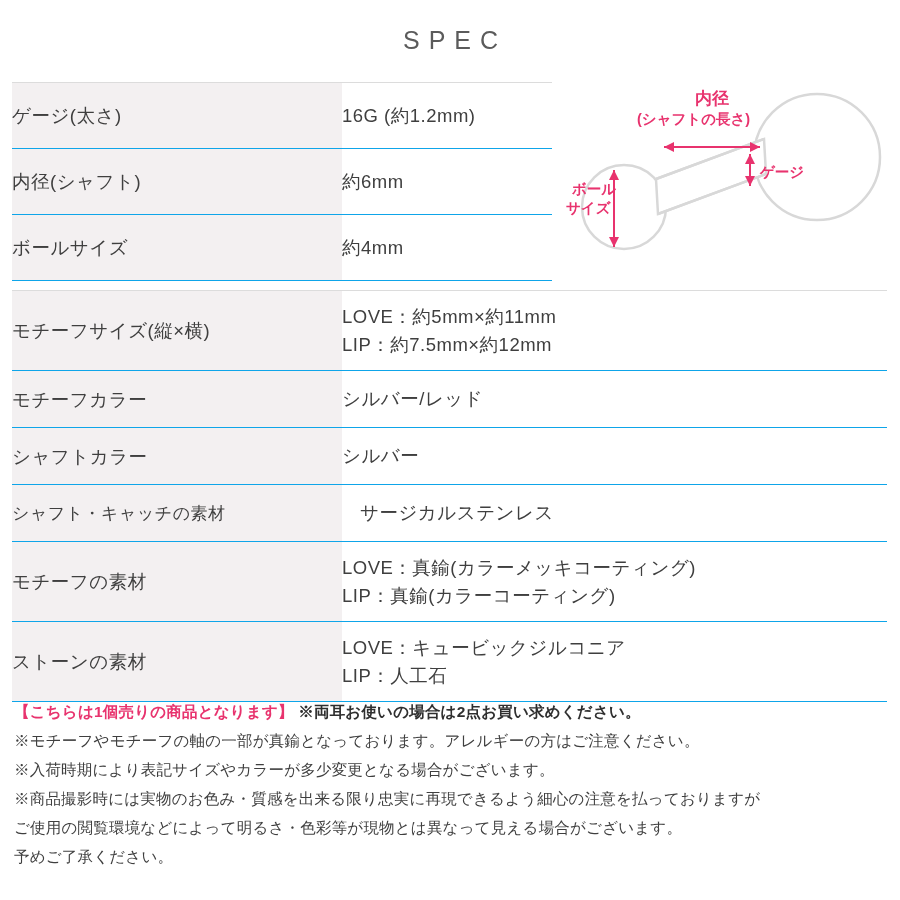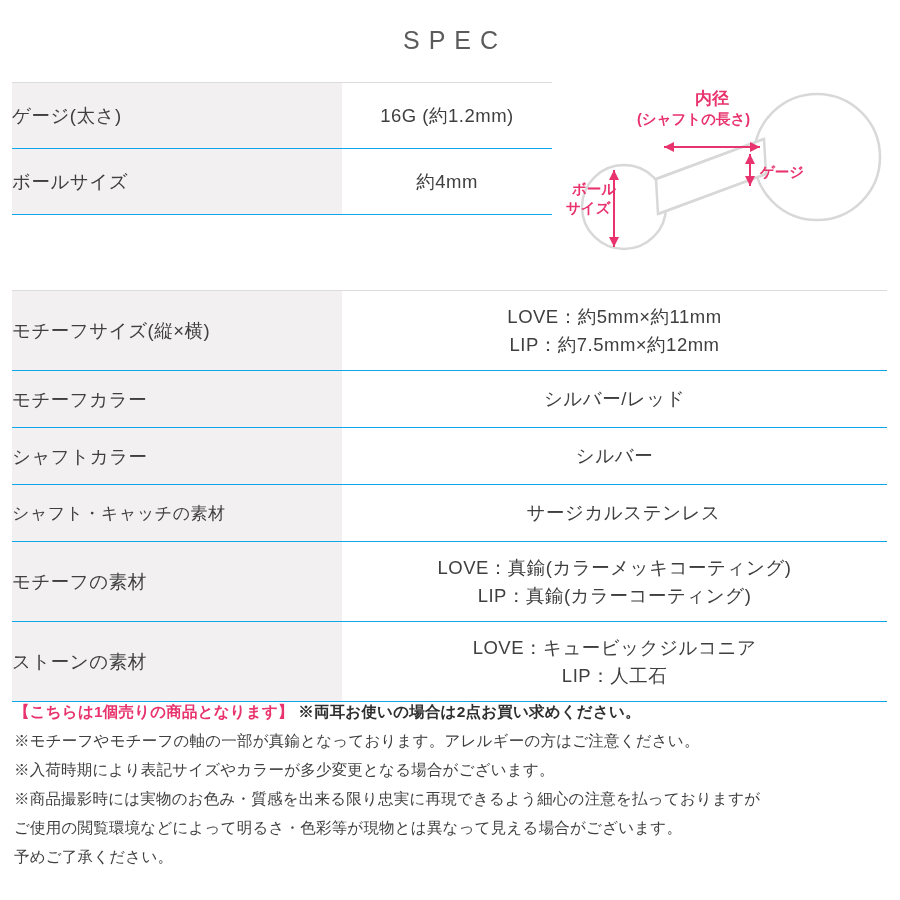--- a/index.html
+++ b/index.html
@@ -62,21 +62,20 @@
     font-size: 18.5px;
     color: #3f3f3f;
     letter-spacing: 0.5px;
   }
   .td-cell {
     padding-left: 14px;
     font-size: 18.5px;
     color: #3f3f3f;
     letter-spacing: 0.5px;
     background: #ffffff;
-    text-align: center;
   }
   .td-cell .line { display: block; line-height: 1.5; }
   .table-b tr.tall td { height: 80px; }
   .table-b tr.short td { height: 57px; margin-left: 24px; }
   .th-cell.small { font-size: 17px; }
   .td-cell.indent { padding-left: 18px; }
 
   
   .diagram {
     position: absolute;
@@ -110,20 +109,26 @@
 <div class="page">
 
   <div class="spec-title">SPEC</div>
 
   <table class="table table-a">
     <tbody>
       <tr>
         <td class="th-cell">ゲージ(太さ)</td>
         <td class="td-cell">
           <span class="line">16G (約1.2mm)</span>
+        </td>
+      </tr>
+      <tr>
+        <td class="th-cell">内径(シャフト)</td>
+        <td class="td-cell">
+          <span class="line">約6mm</span>
         </td>
       </tr>
       <tr>
         <td class="th-cell">ボールサイズ</td>
         <td class="td-cell">
           <span class="line">約4mm</span>
         </td>
       </tr>
     </tbody>
   </table>

